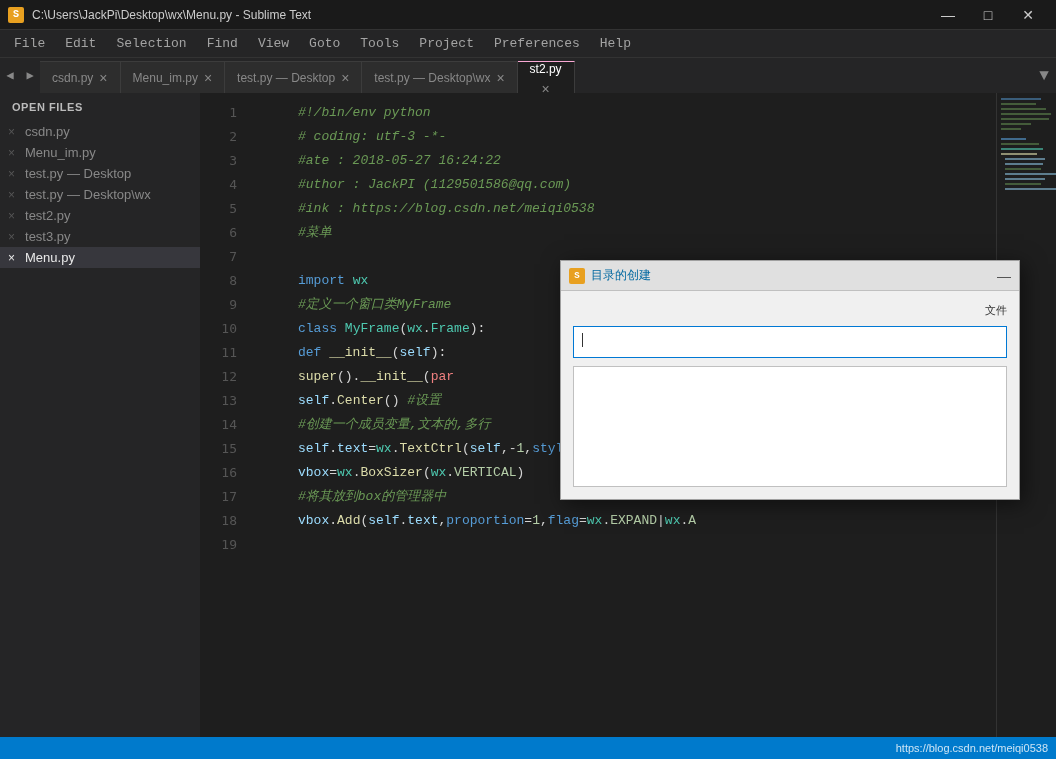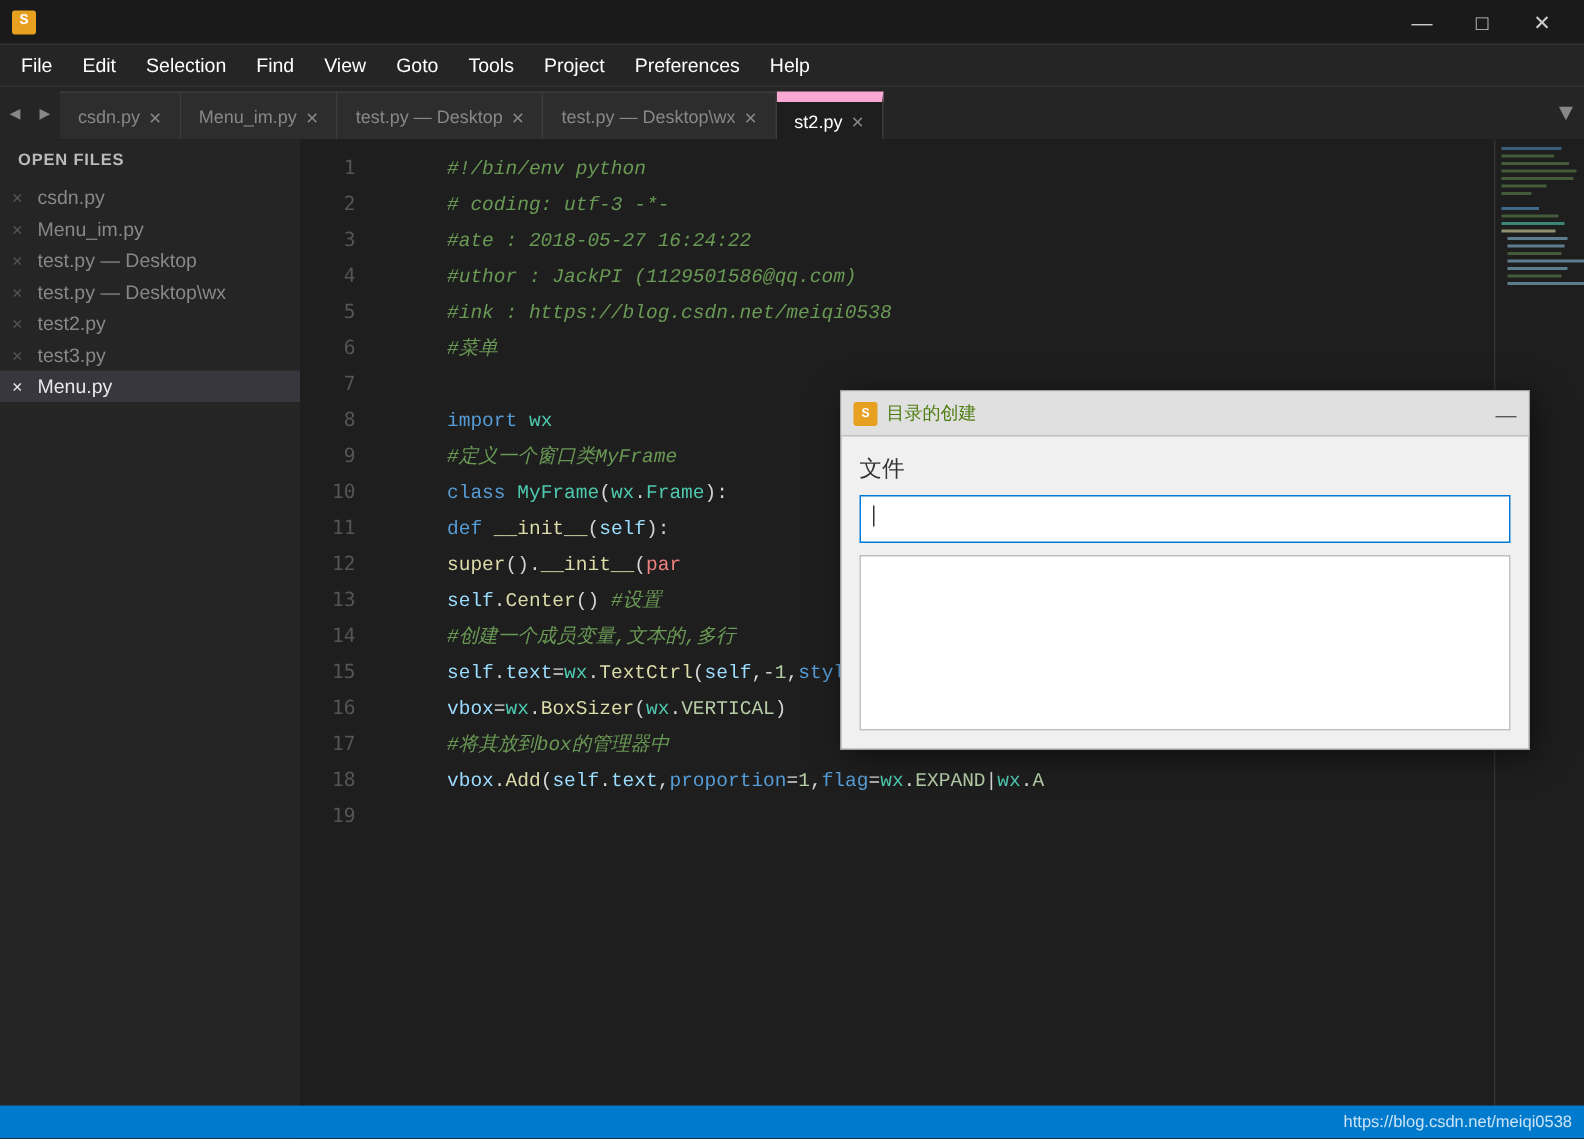--- a/index.html
+++ b/index.html
@@ -66,22 +66,22 @@
     #menu-bar {
       width: 100%;
       height: 28px;
       background: #252526;
       display: flex;
       align-items: center;
       padding: 0 4px;
       border-bottom: 1px solid #333;
     }
     .menu-item {
-      color: #ffffff;
-      font-family: Liberation Sans, sans-serif;
+      color: #a3a3a3;
+      font-family: Liberation Mono, monospace;
       font-size: 13px;
       padding: 4px 10px;
       cursor: pointer;
       height: 100%;
       display: flex;
       align-items: center;
     }
 
     
     #tab-bar {
@@ -126,21 +126,22 @@
       border-top: 1px solid #3c3c3c;
       border-right: 1px solid #3c3c3c;
       cursor: pointer;
       gap: 6px;
       white-space: nowrap;
       flex-shrink: 0;
     }
     .tab.active {
       background: #1e1e1e;
       color: #ffffff;
-      border-top: 7px solid #f9a8d4;
+      border-top: 1px solid #f9a8d4;
+      flex-direction: column;
     }
     .tab-close {
       font-size: 14px;
       color: #888;
       cursor: pointer;
       line-height: 1;
     }
     #tab-overflow {
       width: 24px;
       height: 35px;
@@ -315,39 +316,40 @@
       display: flex;
       align-items: center;
       justify-content: center;
       font-size: 9px;
       color: white;
       font-weight: bold;
     }
     #dialog-title-text {
       font-family: 'Segoe UI', sans-serif;
       font-size: 12px;
-      color: #4d7c0f;
+      color: #0369a1;
     }
     #dialog-close-btn {
       font-size: 14px;
       color: #555;
       cursor: pointer;
       font-family: 'Segoe UI', sans-serif;
     }
     #dialog-body {
       padding: 12px;
       flex: 1;
       display: flex;
       flex-direction: column;
       gap: 8px;
     }
     #dialog-label {
       font-family: 'Segoe UI', sans-serif;
-      font-size: 15px;
+      font-size: 11px;
       color: #333;
+      text-align: right;
     }
     #dialog-input {
       width: 100%;
       height: 32px;
       border: 1px solid #0078d4;
       background: white;
       padding: 4px 8px;
       font-family: 'Segoe UI', sans-serif;
       font-size: 13px;
       color: #333;
@@ -373,20 +375,21 @@
     }
   </style>
 </head>
 <body>
 
 <div id="title-bar">
   <div id="title-left">
     <div id="app-icon">
       <span>S</span>
     </div>
+    <span id="title-text">C:\Users\JackPi\Desktop\wx\Menu.py - Sublime Text</span>
   </div>
   <div id="title-controls">
     <div class="title-btn">—</div>
     <div class="title-btn">□</div>
     <div class="title-btn close">✕</div>
   </div>
 </div>
 
 <div id="menu-bar">
   <div class="menu-item">File</div>

